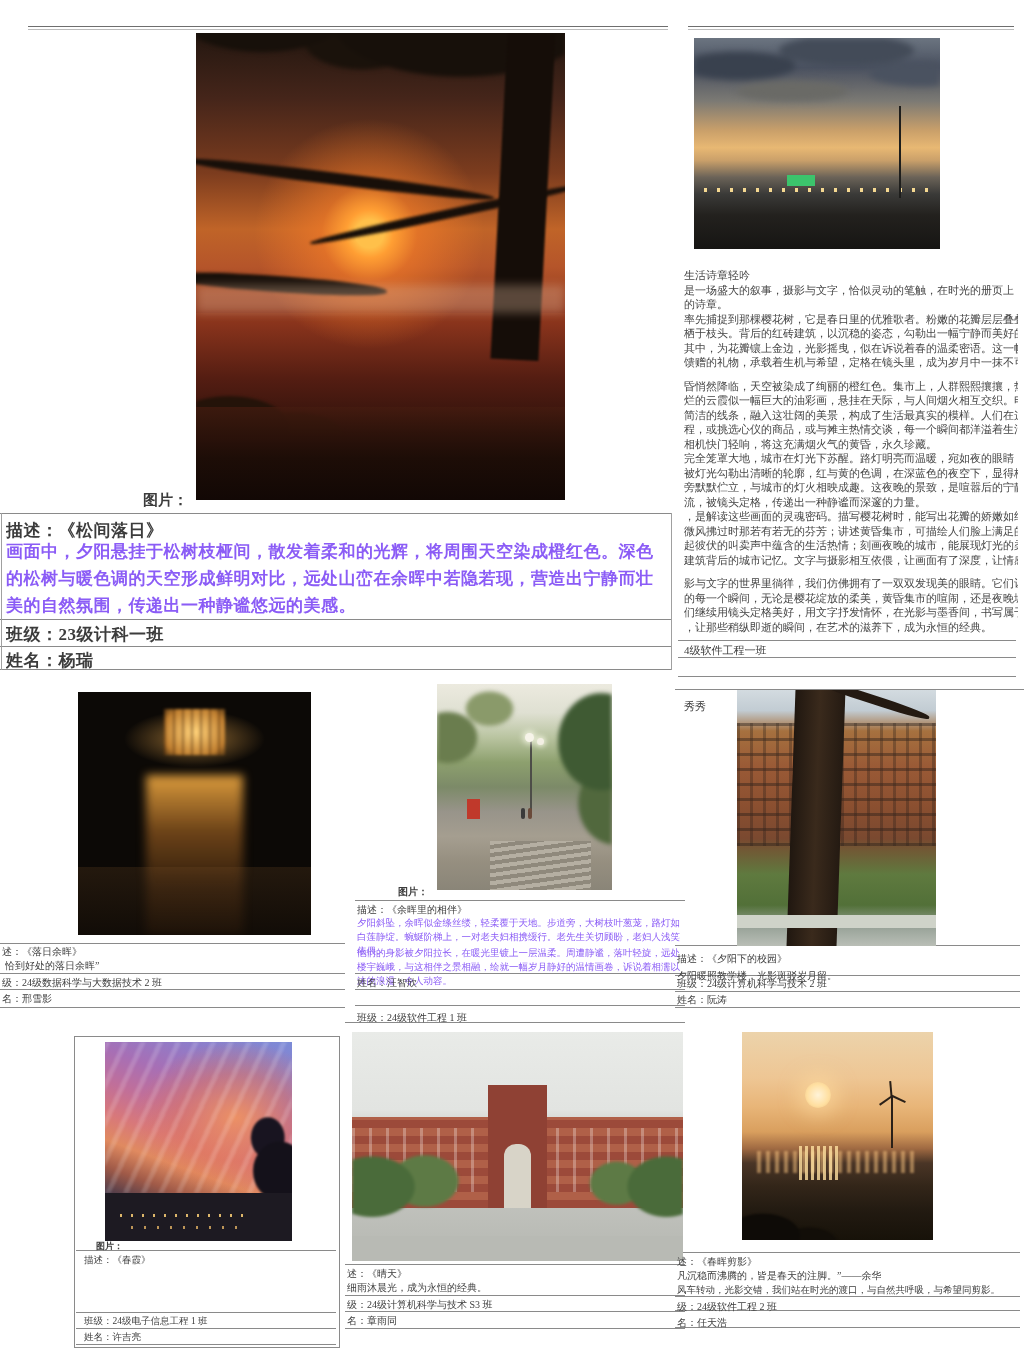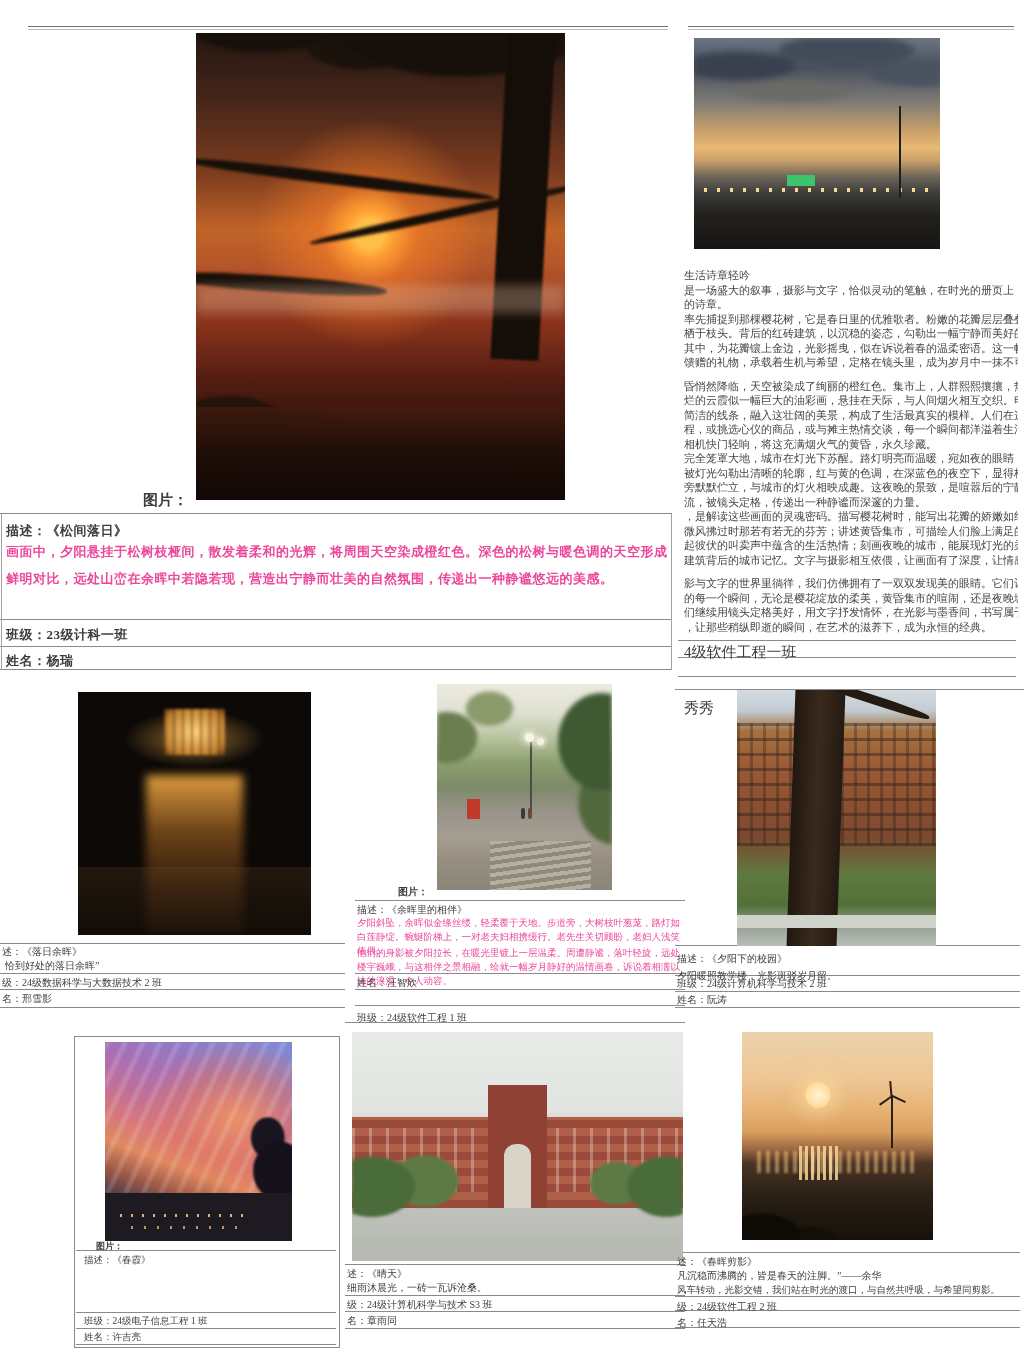--- a/index.html
+++ b/index.html
@@ -3,25 +3,25 @@
 <meta charset="utf-8">
 <style>
   html,body{margin:0;padding:0;background:#ffffff;}
   .page{position:relative;width:1024px;height:1350px;background:#fff;overflow:hidden;
         font-family:"Liberation Serif",serif;color:#3a3a3a;}
   
   .hr{position:absolute;height:0;border-top:1.5px solid #8a8a8a;}
   .hr.dbl{height:2px;border-top:1px solid #6e6e6e;border-bottom:1px solid #bcbcbc;}
   .vr{position:absolute;width:0;border-left:1px solid #a0a0a0;}
   .tl{position:absolute;white-space:nowrap;overflow:hidden;color:#3c3c3c;}
-  .para{position:absolute;color:#ec4899;}
-  .f17{font-size:13px;line-height:27px;font-weight:600;letter-spacing:.5px;}
+  .para{position:absolute;color:#8b5cf6;}
+  .f17{font-size:17px;line-height:27px;font-weight:600;letter-spacing:.5px;}
   .f15b{font-size:15px;font-weight:700;}
   .f13{font-size:13px;font-weight:600;}
-  .f11{font-size:15px;}
+  .f11{font-size:11px;}
   .f10{font-size:10px;}
   .f95{font-size:9.5px;line-height:14px;}
   .f9{font-size:9px;line-height:14px;}
   .photo{position:absolute;overflow:hidden;}
   .shape{position:absolute;}
   
   #hrTLtop{left:28px;top:26px;width:640px;}
   #hrTRtop{left:688px;top:26px;width:326px;}
   #hrS1{left:0;top:513px;width:672px;} #hrS2{left:0;top:619px;width:672px;}
   #hrS3{left:0;top:646px;width:672px;} #hrS4{left:0;top:669px;width:672px;}
@@ -345,21 +345,21 @@
   <div class="tl f10" id="tMRSub">夕阳暖照教学楼，光影斑驳岁月留。</div>
   <div class="tl f10" id="tMRClass">班级：24级计算机科学与技术 2 班</div>
   <div class="tl f10" id="tMRName">姓名：阮涛</div>
 
   <div class="tl f9" id="tBLImg">图片：</div>
   <div class="tl f95" id="tBLTitle">描述：《春霞》</div>
   <div class="tl f95" id="tBLClass">班级：24级电子信息工程 1 班</div>
   <div class="tl f95" id="tBLName">姓名：许吉亮</div>
 
   <div class="tl f10" id="tBCTitle">述：《晴天》</div>
-  <div class="tl f10" id="tBCSub">细雨沐晨光，一砖一瓦诉沧桑。</div>
+  <div class="tl f10" id="tBCSub">细雨沐晨光，成为永恒的经典。</div>
   <div class="tl f10" id="tBCClass">级：24级计算机科学与技术 S3 班</div>
   <div class="tl f10" id="tBCName">名：章雨同</div>
 
   <div class="tl f10" id="tBRTitle">述：《春晖剪影》</div>
   <div class="tl f10" id="tBRQuote">凡沉稳而沸腾的，皆是春天的注脚。”——余华</div>
   <div class="tl f95" id="tBRSub">风车转动，光影交错，我们站在时光的渡口，与自然共呼吸，与希望同剪影。</div>
   <div class="tl f10" id="tBRClass">级：24级软件工程 2 班</div>
   <div class="tl f10" id="tBRName">名：任天浩</div>
 
 </div>

